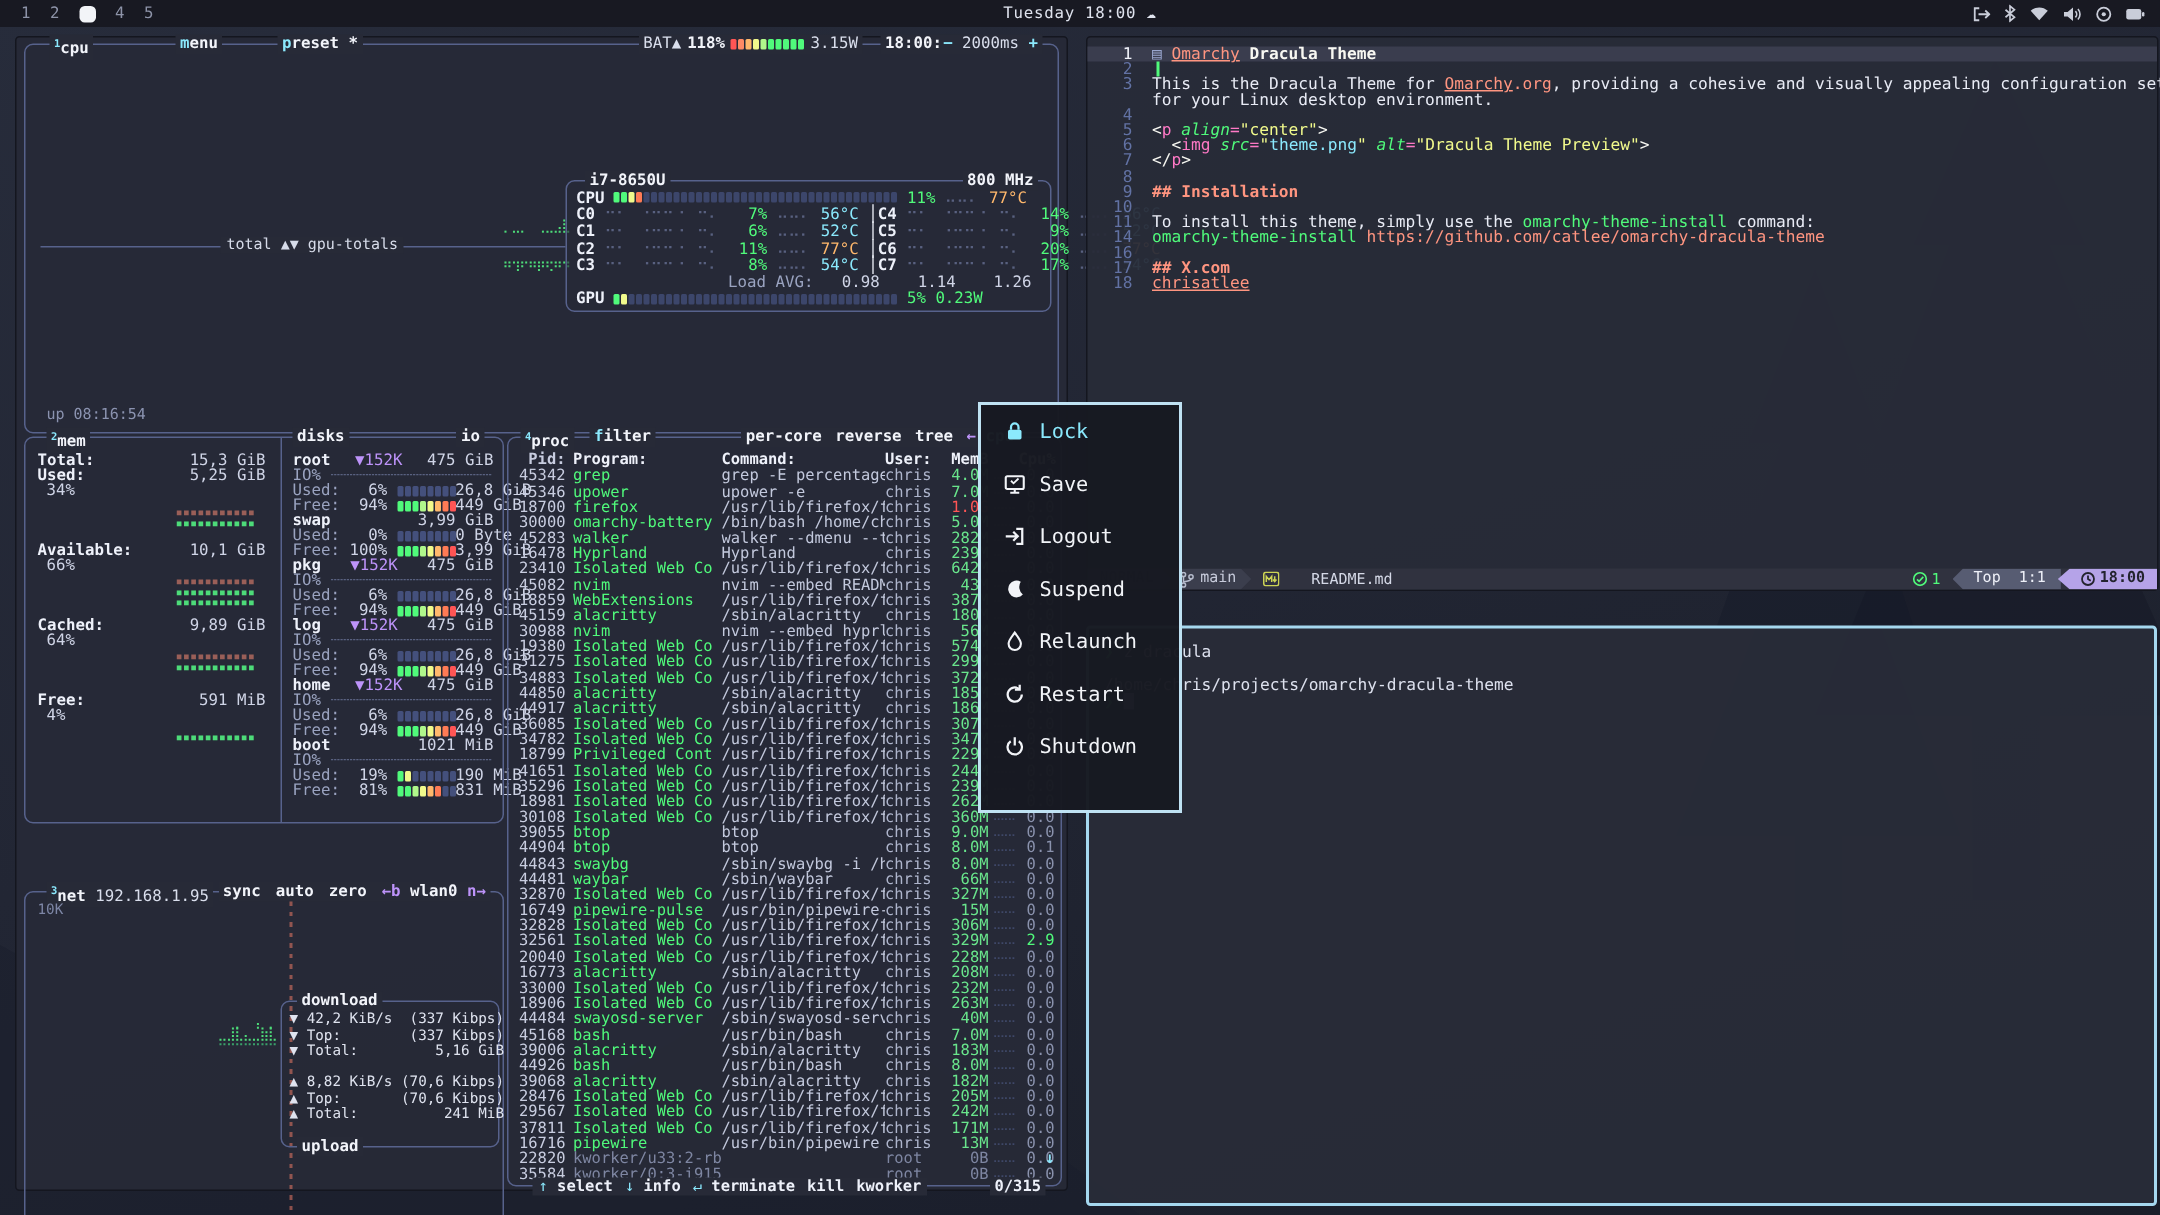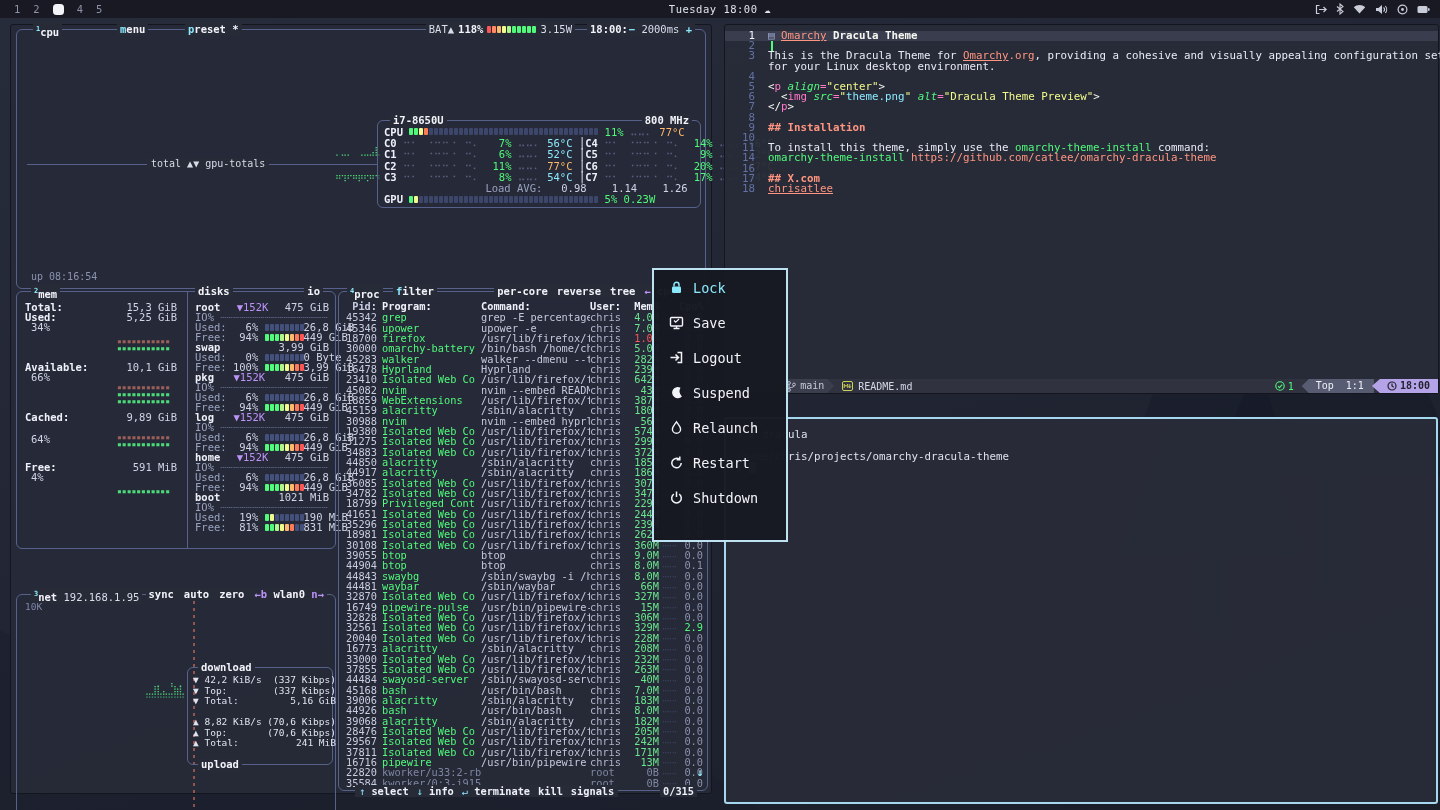--- a/index.html
+++ b/index.html
@@ -76,21 +76,21 @@
   .c-url{color:#ff9580;}
   .c-cyan{color:#8be9fd;}
   .c-text{color:#e8ebf5;}
   
   #statusline{position:absolute;left:0;right:0;bottom:0;height:14px;background:#30323f;display:flex;align-items:center;
     font-size:10px;color:#c6cada;}
   .sl-mode{background:#4d5264;color:#23252f;font-weight:bold;padding:0 8px;height:14px;line-height:14px;
     clip-path:polygon(0 0,calc(100% - 7px) 0,100% 50%,calc(100% - 7px) 100%,0 100%);padding-right:12px;}
   .sl-branch{background:#3b3e4d;height:14px;line-height:14px;padding:0 10px 0 6px;display:flex;align-items:center;gap:4px;
     clip-path:polygon(0 0,calc(100% - 7px) 0,100% 50%,calc(100% - 7px) 100%,0 100%);}
-  .sl-file{margin-left:8px;display:flex;align-items:center;gap:5px;color:#d4d8e6;}
+  .sl-file{margin-left:8px;display:flex;align-items:center;gap:21px;color:#d4d8e6;}
   .sl-right{margin-left:auto;display:flex;align-items:center;height:14px;}
   .sl-diag{color:#50fa7b;display:flex;align-items:center;gap:3px;margin-right:8px;}
   .pl-grey{background:#575c72;color:#eef0f8;height:14px;line-height:14px;padding:0 10px 0 14px;
     clip-path:polygon(7px 0,100% 0,100% 100%,7px 100%,0 50%);}
   .pl-lav{background:#b5a3e8;color:#23242e;font-weight:bold;height:14px;line-height:14px;padding:0 8px 0 15px;
     clip-path:polygon(8px 0,100% 0,100% 100%,8px 100%,0 50%);display:flex;align-items:center;gap:3px;margin-left:-2px;}
   
   #term-lines{position:absolute;left:10px;top:10px;font-size:10.8px;line-height:11px;color:#dde1ee;white-space:pre;}
   .prompt{color:#50fa7b;font-weight:bold;}
   .cursorblk{display:inline-block;width:6.5px;height:11px;background:#c9cff0;vertical-align:-2px;}
@@ -210,21 +210,21 @@
       <div class="bx" style="left: 5px; top: 266px; width: 318px; height: 256px;">
         <div class="bxl" style="left: 14px;"><sup>2</sup>mem</div>
         <div class="bxl" style="left: 178px;">disks</div>
         <div class="bxl" style="left: auto; right: 12px;">io</div>
         <div class="row" style="left: 8px; top: 10px; width: 152px; display: flex;"><span class="wht">Total:</span><span style="margin-left: auto;">15,3 GiB</span></div>
         <div class="row" style="left: 8px; top: 20px; width: 152px; display: flex;"><span class="wht">Used:</span><span style="margin-left: auto;">5,25 GiB</span></div>
         <div class="row" style="left: 14px; top: 30px; color: rgb(207, 212, 230);">34%</div>
         <div class="row" style="left: 8px; top: 70px; width: 152px; display: flex;"><span class="wht">Available:</span><span style="margin-left: auto;">10,1 GiB</span></div>
         <div class="row" style="left: 14px; top: 80px; color: rgb(207, 212, 230);">66%</div>
         <div class="row" style="left: 8px; top: 120px; width: 152px; display: flex;"><span class="wht">Cached:</span><span style="margin-left: auto;">9,89 GiB</span></div>
-        <div class="row" style="left: 14px; top: 142px; color: rgb(207, 212, 230); text-align: center;">64%</div>
+        <div class="row" style="left: 14px; top: 130px; color: rgb(207, 212, 230); text-align: center;">64%</div>
         <div class="row" style="left: 8px; top: 170px; width: 152px; display: flex;"><span class="wht">Free:</span><span style="margin-left: auto;">591 MiB</span></div>
         <div class="row" style="left: 14px; top: 180px; color: rgb(207, 212, 230);">4%</div>
         <div class="graph" style="left: 100px; top: 46px; color: rgb(154, 95, 88); letter-spacing: 0px; font-size: 8px;">▪▪▪▪▪▪▪▪▪▪▪</div>
         <div class="graph" style="left: 100px; top: 53px; color: rgb(77, 219, 121); letter-spacing: 0px; font-size: 8px;">▪▪▪▪▪▪▪▪▪▪▪</div>
         <div class="graph" style="left: 100px; top: 92px; color: rgb(154, 95, 88); letter-spacing: 0px; font-size: 8px;">▪▪▪▪▪▪▪▪▪▪▪</div>
         <div class="graph" style="left: 100px; top: 99px; color: rgb(77, 219, 121); letter-spacing: 0px; font-size: 8px;">▪▪▪▪▪▪▪▪▪▪▪</div>
         <div class="graph" style="left: 100px; top: 106px; color: rgb(77, 219, 121); letter-spacing: 0px; font-size: 8px;">▪▪▪▪▪▪▪▪▪▪▪</div>
         <div class="graph" style="left: 100px; top: 142px; color: rgb(154, 95, 88); letter-spacing: 0px; font-size: 8px;">▪▪▪▪▪▪▪▪▪▪▪</div>
         <div class="graph" style="left: 100px; top: 149px; color: rgb(77, 219, 121); letter-spacing: 0px; font-size: 8px;">▪▪▪▪▪▪▪▪▪▪▪</div>
         <div class="graph" style="left: 100px; top: 196px; color: rgb(77, 219, 121); letter-spacing: 0px; font-size: 8px;">▪▪▪▪▪▪▪▪▪▪▪</div>
@@ -319,40 +319,40 @@
           <div class="prow"><span class="c-pid">44904</span><span class="c-prog">btop</span><span class="c-cmd">btop</span><span class="c-user">chris</span><span class="c-mem">8.0M</span><span class="c-dots">⠤⠤⠤</span><span class="c-cpu">0.1</span></div>
           <div class="prow"><span class="c-pid">44843</span><span class="c-prog">swaybg</span><span class="c-cmd">/sbin/swaybg -i /home</span><span class="c-user">chris</span><span class="c-mem">8.0M</span><span class="c-dots">⠤⠤⠤</span><span class="c-cpu">0.0</span></div>
           <div class="prow"><span class="c-pid">44481</span><span class="c-prog">waybar</span><span class="c-cmd">/sbin/waybar</span><span class="c-user">chris</span><span class="c-mem">66M</span><span class="c-dots">⠤⠤⠤</span><span class="c-cpu">0.0</span></div>
           <div class="prow"><span class="c-pid">32870</span><span class="c-prog">Isolated Web Co</span><span class="c-cmd">/usr/lib/firefox/fire</span><span class="c-user">chris</span><span class="c-mem">327M</span><span class="c-dots">⠤⠤⠤</span><span class="c-cpu">0.0</span></div>
           <div class="prow"><span class="c-pid">16749</span><span class="c-prog">pipewire-pulse</span><span class="c-cmd">/usr/bin/pipewire-pul</span><span class="c-user">chris</span><span class="c-mem">15M</span><span class="c-dots">⠤⠤⠤</span><span class="c-cpu">0.0</span></div>
           <div class="prow"><span class="c-pid">32828</span><span class="c-prog">Isolated Web Co</span><span class="c-cmd">/usr/lib/firefox/fire</span><span class="c-user">chris</span><span class="c-mem">306M</span><span class="c-dots">⠤⠤⠤</span><span class="c-cpu">0.0</span></div>
           <div class="prow"><span class="c-pid">32561</span><span class="c-prog">Isolated Web Co</span><span class="c-cmd">/usr/lib/firefox/fire</span><span class="c-user">chris</span><span class="c-mem">329M</span><span class="c-dots">⠤⠤⠤</span><span class="c-cpu" style="color: rgb(80, 250, 123);">2.9</span></div>
           <div class="prow"><span class="c-pid">20040</span><span class="c-prog">Isolated Web Co</span><span class="c-cmd">/usr/lib/firefox/fire</span><span class="c-user">chris</span><span class="c-mem">228M</span><span class="c-dots">⠤⠤⠤</span><span class="c-cpu">0.0</span></div>
           <div class="prow"><span class="c-pid">16773</span><span class="c-prog">alacritty</span><span class="c-cmd">/sbin/alacritty</span><span class="c-user">chris</span><span class="c-mem">208M</span><span class="c-dots">⠤⠤⠤</span><span class="c-cpu">0.0</span></div>
           <div class="prow"><span class="c-pid">33000</span><span class="c-prog">Isolated Web Co</span><span class="c-cmd">/usr/lib/firefox/fire</span><span class="c-user">chris</span><span class="c-mem">232M</span><span class="c-dots">⠤⠤⠤</span><span class="c-cpu">0.0</span></div>
-          <div class="prow"><span class="c-pid">37855</span><span class="c-prog">Isolated Web Co</span><span class="c-cmd">/usr/lib/firefox/fire</span><span class="c-user">chris</span><span class="c-mem">263M</span><span class="c-dots">⠤⠤⠤</span><span class="c-cpu">0.0</span></div>
+          <div class="prow"><span class="c-pid">18906</span><span class="c-prog">Isolated Web Co</span><span class="c-cmd">/usr/lib/firefox/fire</span><span class="c-user">chris</span><span class="c-mem">263M</span><span class="c-dots">⠤⠤⠤</span><span class="c-cpu">0.0</span></div>
           <div class="prow"><span class="c-pid">44484</span><span class="c-prog">swayosd-server</span><span class="c-cmd">/sbin/swayosd-server</span><span class="c-user">chris</span><span class="c-mem">40M</span><span class="c-dots">⠤⠤⠤</span><span class="c-cpu">0.0</span></div>
           <div class="prow"><span class="c-pid">45168</span><span class="c-prog">bash</span><span class="c-cmd">/usr/bin/bash</span><span class="c-user">chris</span><span class="c-mem">7.0M</span><span class="c-dots">⠤⠤⠤</span><span class="c-cpu">0.0</span></div>
           <div class="prow"><span class="c-pid">39006</span><span class="c-prog">alacritty</span><span class="c-cmd">/sbin/alacritty</span><span class="c-user">chris</span><span class="c-mem">183M</span><span class="c-dots">⠤⠤⠤</span><span class="c-cpu">0.0</span></div>
           <div class="prow"><span class="c-pid">44926</span><span class="c-prog">bash</span><span class="c-cmd">/usr/bin/bash</span><span class="c-user">chris</span><span class="c-mem">8.0M</span><span class="c-dots">⠤⠤⠤</span><span class="c-cpu">0.0</span></div>
           <div class="prow"><span class="c-pid">39068</span><span class="c-prog">alacritty</span><span class="c-cmd">/sbin/alacritty</span><span class="c-user">chris</span><span class="c-mem">182M</span><span class="c-dots">⠤⠤⠤</span><span class="c-cpu">0.0</span></div>
           <div class="prow"><span class="c-pid">28476</span><span class="c-prog">Isolated Web Co</span><span class="c-cmd">/usr/lib/firefox/fire</span><span class="c-user">chris</span><span class="c-mem">205M</span><span class="c-dots">⠤⠤⠤</span><span class="c-cpu">0.0</span></div>
           <div class="prow"><span class="c-pid">29567</span><span class="c-prog">Isolated Web Co</span><span class="c-cmd">/usr/lib/firefox/fire</span><span class="c-user">chris</span><span class="c-mem">242M</span><span class="c-dots">⠤⠤⠤</span><span class="c-cpu">0.0</span></div>
           <div class="prow"><span class="c-pid">37811</span><span class="c-prog">Isolated Web Co</span><span class="c-cmd">/usr/lib/firefox/fire</span><span class="c-user">chris</span><span class="c-mem">171M</span><span class="c-dots">⠤⠤⠤</span><span class="c-cpu">0.0</span></div>
           <div class="prow"><span class="c-pid">16716</span><span class="c-prog">pipewire</span><span class="c-cmd">/usr/bin/pipewire</span><span class="c-user">chris</span><span class="c-mem">13M</span><span class="c-dots">⠤⠤⠤</span><span class="c-cpu">0.0</span></div>
           <div class="prow"><span class="c-pid">22820</span><span class="c-prog dimtxt">kworker/u33:2-rb</span><span class="c-cmd"></span><span class="c-user dimtxt">root</span><span class="c-mem dimtxt">0B</span><span class="c-dots">⠤⠤⠤</span><span class="c-cpu">0.0</span></div>
           <div class="prow"><span class="c-pid">35584</span><span class="c-prog dimtxt">kworker/0:3-i915</span><span class="c-cmd"></span><span class="c-user dimtxt">root</span><span class="c-mem dimtxt">0B</span><span class="c-dots">⠤⠤⠤</span><span class="c-cpu">0.0</span></div>
         </div>
         <div style="position: absolute; right: 4px; bottom: 12px; color: rgb(139, 233, 253); font-weight: bold;">↓</div>
         <div style="position: absolute; left: 16px; right: 6px; bottom: -7px; display: flex; gap: 8px; background: rgb(39, 42, 55); padding: 0px 4px; font-size: 10.3px; width: fit-content;">
           <span><span class="cyn">↑</span> <span class="wht">select</span></span>
           <span><span class="cyn">↓</span> <span class="wht">info</span></span>
           <span><span class="cyn">↵</span> <span class="wht">terminate</span></span>
           <span><span class="wht">kill</span></span>
-          <span><span class="wht">signals</span></span>
+          <span><span class="wht">kworker</span></span>
         </div>
         <div style="position: absolute; right: 10px; bottom: -7px; background: rgb(39, 42, 55); padding: 0px 3px; font-weight: bold; color: rgb(238, 241, 250); font-size: 10.3px;">0/315</div>
       </div>
     </div>
 </div>
 
 <div class="win" id="win-editor">
   <div id="ed-lines">
       <div class="ed-line cur"><div class="lnum">1</div><span><span class="c-hicon">▤</span><span class="c-text"> </span><span class="c-link">Omarchy</span><span class="c-strong"> Dracula Theme</span></span></div>
       <div class="ed-line"><div class="lnum">2</div><div class="gitsign"></div><span></span></div>

